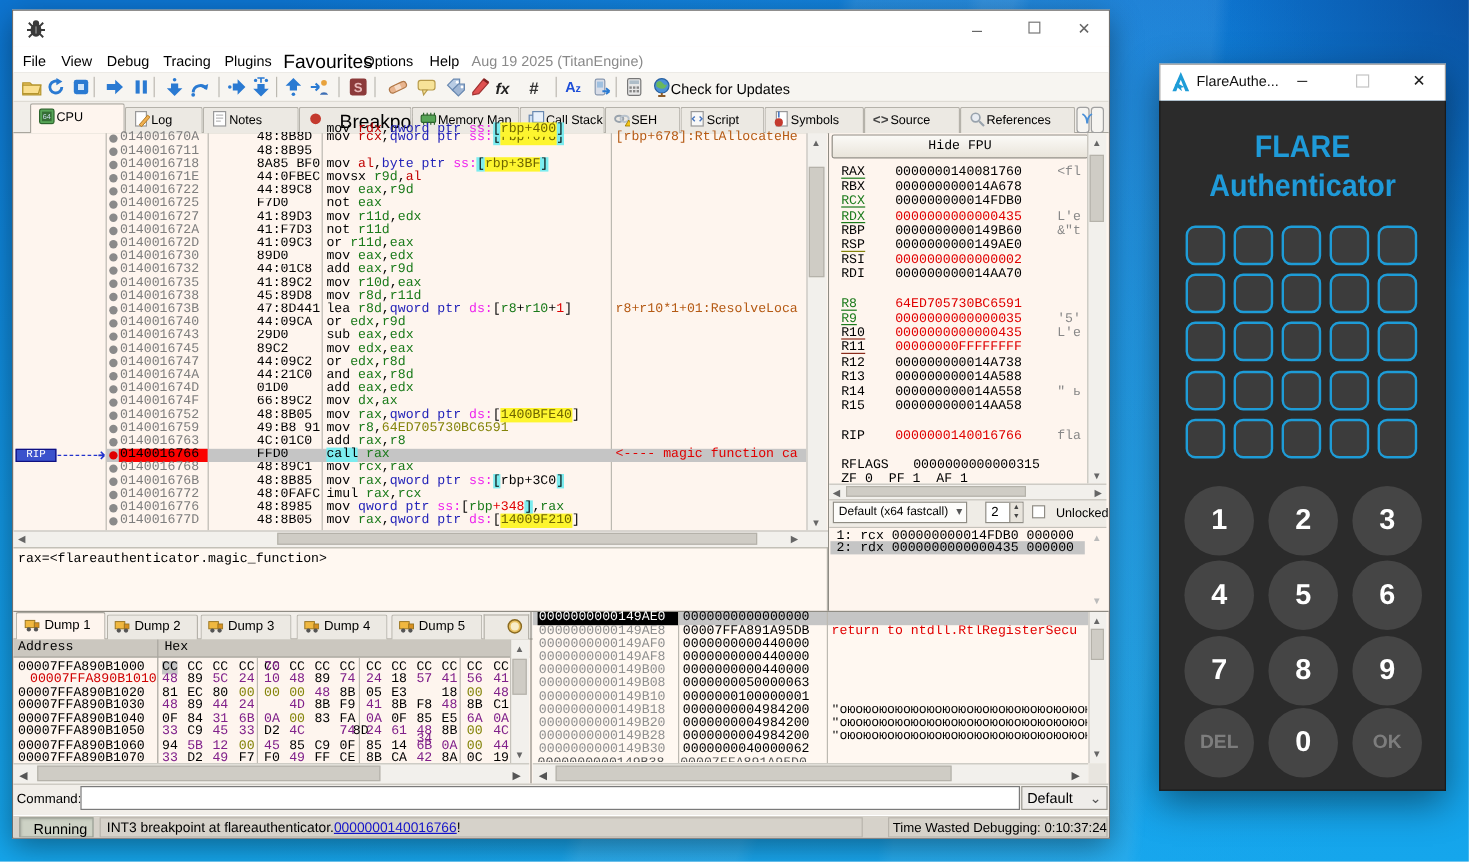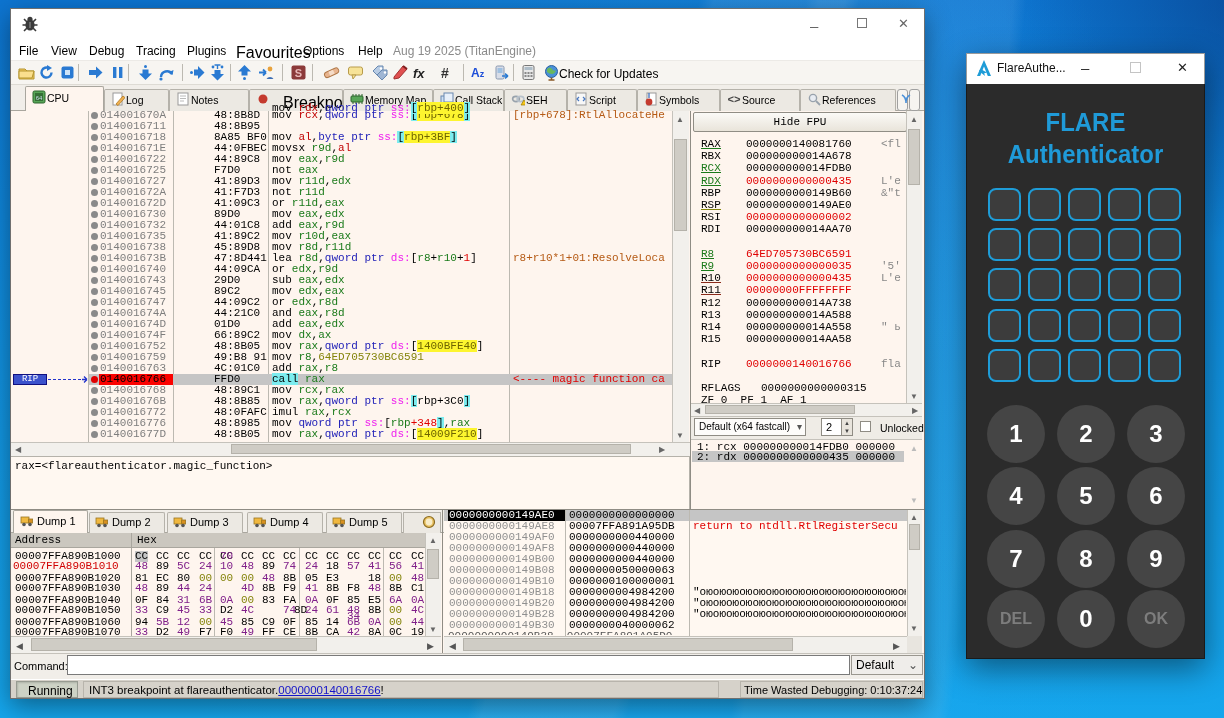--- a/index.html
+++ b/index.html
@@ -492,21 +492,21 @@
     <div class="a mono" style="left:209px;top:542px;color:#000;">CC</div>
     <div class="a mono" style="left:230px;top:542px;color:#000;">CC</div>
     <div class="a mono" style="left:251px;top:542px;color:#000;">CC</div>
     <div class="a mono" style="left:272px;top:542px;color:#000;">CC</div>
     <div class="a mono" style="left:294px;top:542px;color:#000;">CC</div>
     <div class="a mono" style="left:315px;top:542px;color:#000;">CC</div>
     <div class="a mono" style="left:336px;top:542px;color:#000;">CC</div>
     <div class="a mono" style="left:357px;top:542px;color:#000;">CC</div>
     <div class="a mono" style="left:378px;top:542px;color:#000;">CC</div>
     <div class="a mono" style="left:400px;top:542px;color:#000;">CC</div>
-    <div class="a mono" style="left:2px;top:552px;color:#d00000">00007FFA890B1010</div>
+    <div class="a mono" style="left:14px;top:552px;color:#d00000">00007FFA890B1010</div>
     <div class="a mono" style="left:124px;top:552px;color:#80208a;">48</div>
     <div class="a mono" style="left:145px;top:552px;color:#000;">89</div>
     <div class="a mono" style="left:166px;top:552px;color:#80208a;">5C</div>
     <div class="a mono" style="left:188px;top:552px;color:#80208a;">24</div>
     <div class="a mono" style="left:209px;top:552px;color:#80208a;">10</div>
     <div class="a mono" style="left:230px;top:552px;color:#80208a;">48</div>
     <div class="a mono" style="left:251px;top:552px;color:#000;">89</div>
     <div class="a mono" style="left:272px;top:552px;color:#80208a;">74</div>
     <div class="a mono" style="left:294px;top:552px;color:#80208a;">24</div>
     <div class="a mono" style="left:315px;top:552px;color:#000;">18</div>

